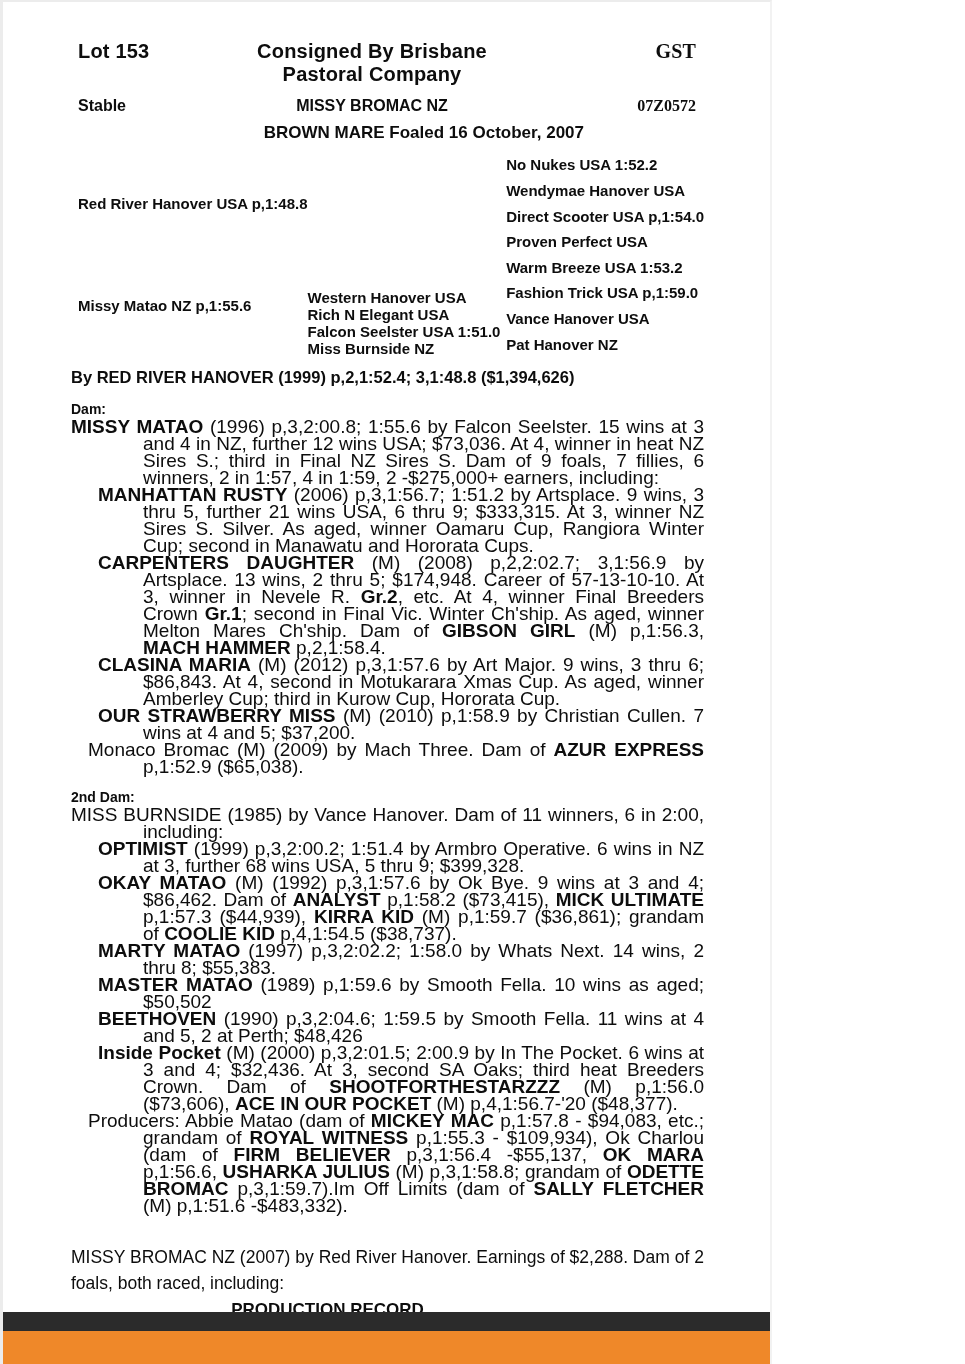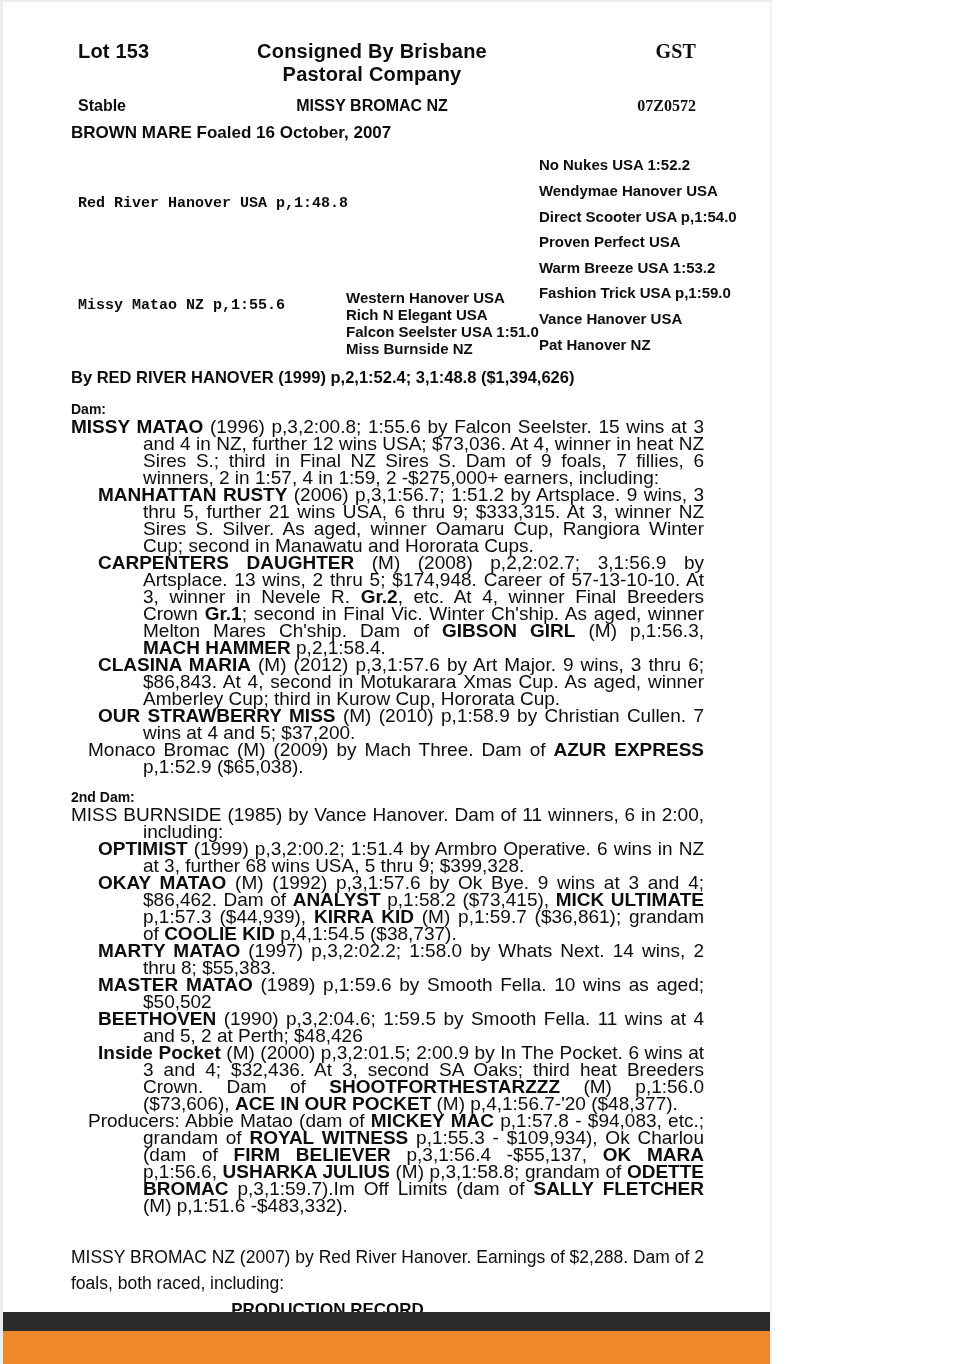--- a/index.html
+++ b/index.html
@@ -19,27 +19,27 @@
     position:absolute; left:68px; right:66px; top:38px;
   }
   
   .hdr-row { display:flex; align-items:baseline; }
   .hdr-row-1 { font-size:20px; font-weight:bold; letter-spacing:0.2px; }
   .hdr-left-1 { width:170px; padding-left:7px; }
   .hdr-center { flex:1; text-align:center; padding-right:90px; }
   .hdr-right { width:110px; text-align:right; padding-right:8px;font-family:Liberation Serif, serif; }
   .hdr-row-2 { font-size:16px; font-weight:bold; margin-top:11px; }
   .hdr-left-2 { width:170px; padding-left:7px; }
-  .hdr-row-3 { font-size:17px; font-weight:bold; margin-top:8px; text-align:left; padding-right:120px; }
+  .hdr-row-3 { font-size:17px; font-weight:bold; margin-top:8px; text-align:right; padding-right:120px; }
   
   #pedigree {
     display:flex; margin-top:9px; height:205px;
   }
   .ped-col { display:flex; flex-direction:column; justify-content:space-around; }
-  .ped-col-1 { width:268px; padding-left:7px;font-family:Liberation Mono, monospace; }
+  .ped-col-1 { width:268px; padding-left:7px; }
   .ped-col-2 { width:265px;justify-content:flex-end; }
   .ped-col-3 { flex:1; }
   .ped-name { font-size:15px; font-weight:bold; white-space:nowrap; }
   
   #sire-line { font-size:16.5px; font-weight:bold; margin-top:11px; }
   .section-heading { font-size:14px; font-weight:bold; margin-top:14px; margin-bottom:1px; }
   .para {
     margin:0; font-size:19px; line-height:17px;
     text-align:justify; padding-left:72px;
   }

